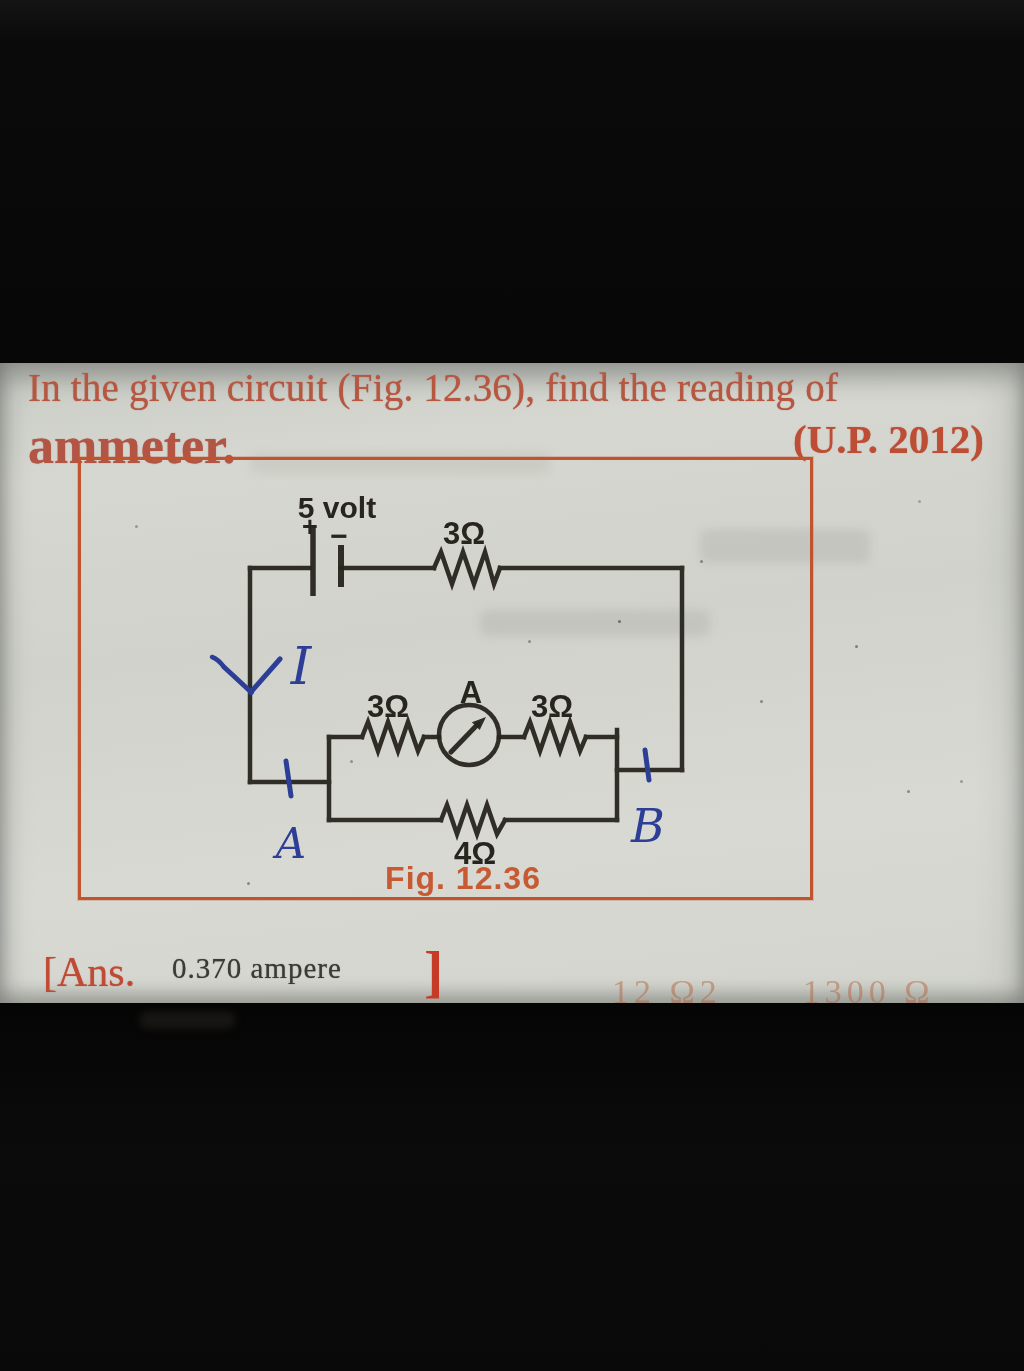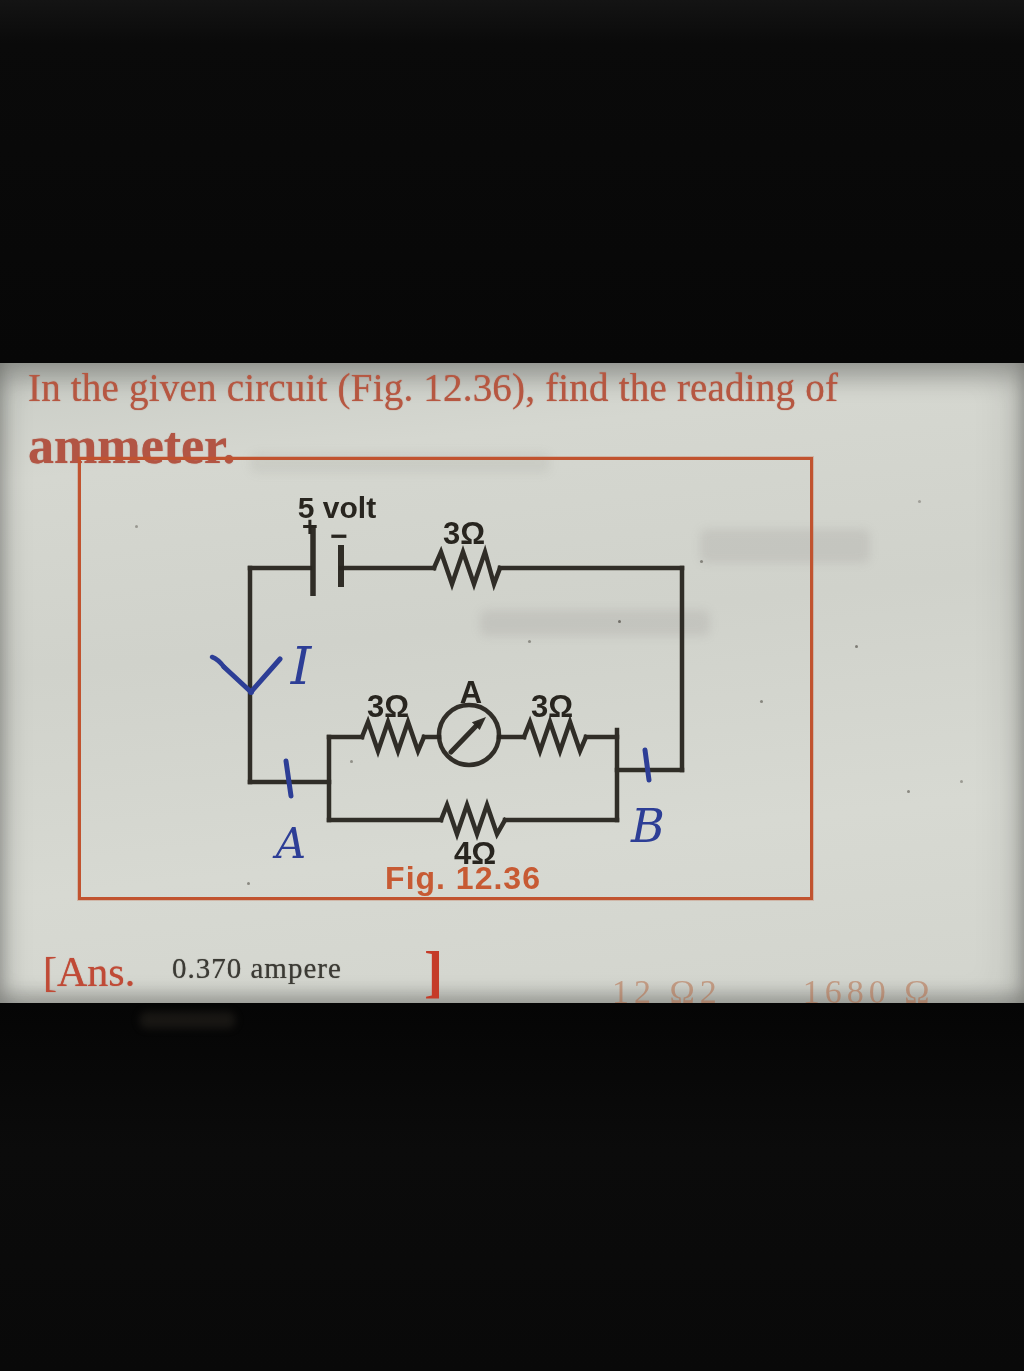--- a/index.html
+++ b/index.html
@@ -50,20 +50,21 @@
 <div class="stage">
 
   <div class="letterbox top"></div>
   <div class="letterbox bottom"></div>
   <div class="bar-smudge"></div>
 
   <div class="page">
 
     <div class="q1">In the given circuit (Fig. 12.36), find the reading of</div>
     <div class="q2">ammeter.</div>
+    <div class="qsrc">(U.P. 2012)</div>
 
     <div class="smudge s1"></div>
     <div class="smudge s2"></div>
     <div class="smudge s3"></div>
     <div class="specks"></div>
 
     <div class="fig-frame">
       <svg viewBox="0 0 729 437">
 
         <g stroke="#28251f" stroke-width="4.5" fill="none" stroke-linecap="square" opacity="0.95">
@@ -121,16 +122,16 @@
         </g>
 
         <text x="382" y="429" font-size="32" text-anchor="middle" font-weight="bold" font-family="Liberation Sans, sans-serif" fill="#c75a33" letter-spacing="1">Fig. 12.36</text>
       </svg>
     </div>
 
     <div class="ans-prefix">[Ans.</div>
     <div class="ans-value">0.370 ampere</div>
     <div class="ans-bracket">]</div>
 
-    <div class="faint-marg">12 Ω2      1680 Ω</div>
+    <div class="faint-marg">12 Ω2      1300 Ω</div>
 
   </div>
 </div>
 
 </body></html>

